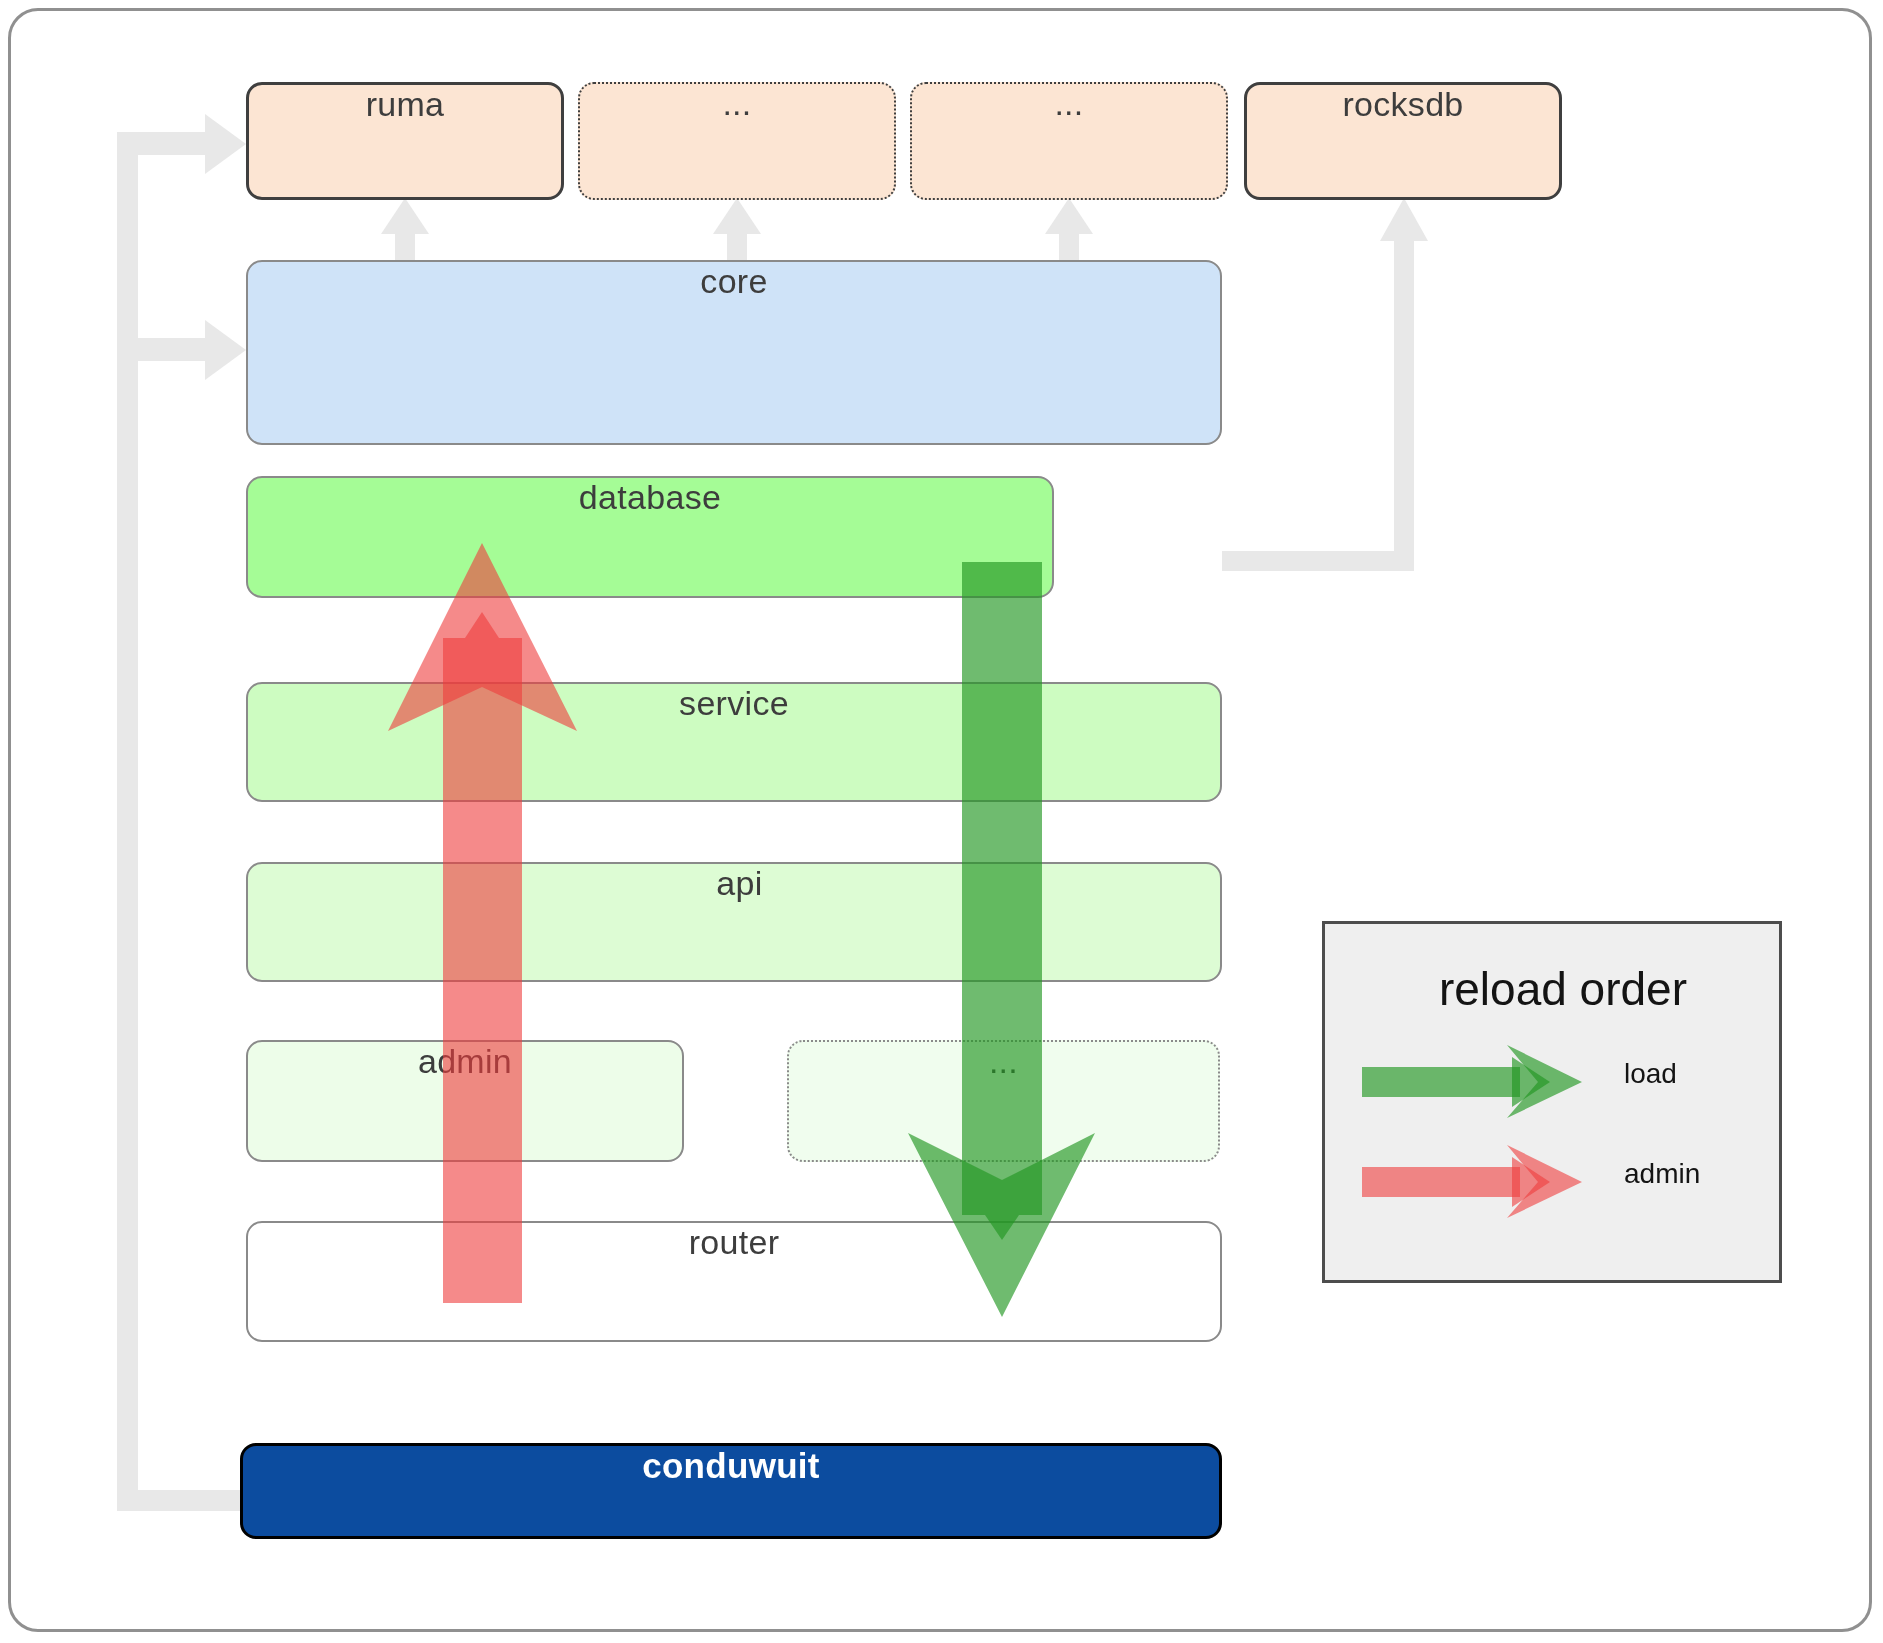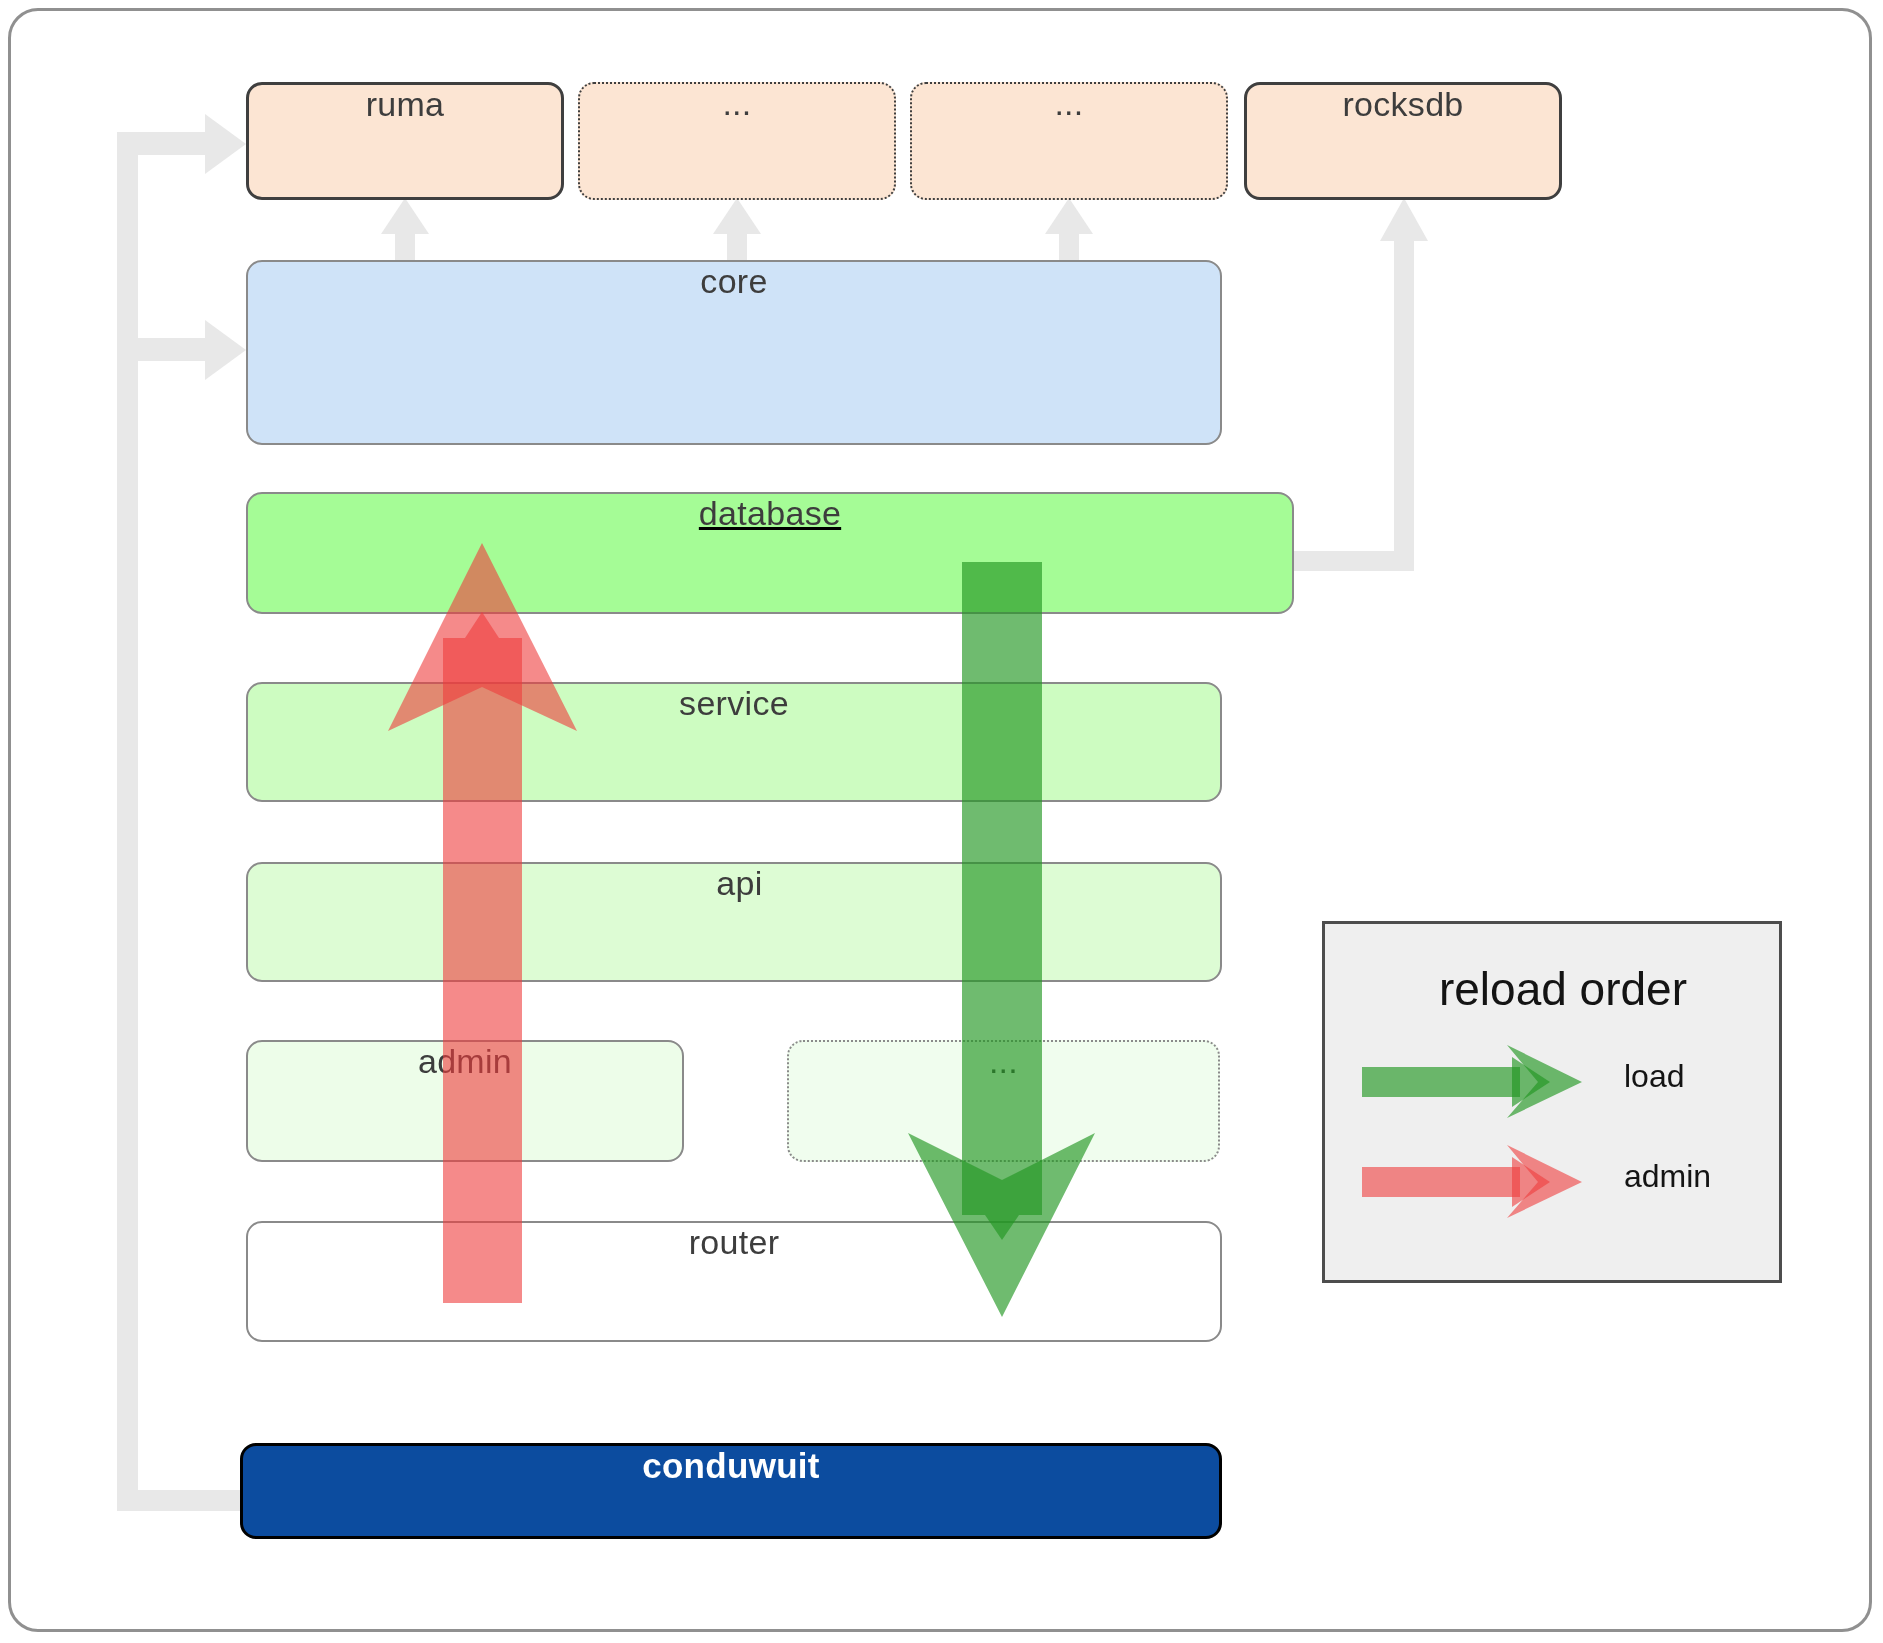--- a/index.html
+++ b/index.html
@@ -14,21 +14,21 @@
   .node{position:absolute;box-sizing:border-box;display:flex;justify-content:center;
         border:2px solid #8a8a8a;border-radius:16px;z-index:2;}
   .node.solid-dark{border-width:3px;border-style:solid;}
   .node.dotted{border-style:dotted;}
   .lbl{font-size:34px;color:#3d3d3d;letter-spacing:.3px;}
   .node-conduwuit .lbl{color:#ffffff;font-weight:bold;font-size:35px;}
   .legend-box{position:absolute;left:1322px;top:921px;width:460px;height:362px;box-sizing:border-box;
               border:3px solid #4d4d4d;z-index:2;}
   .legend-title{position:absolute;left:1322px;top:962px;width:482px;text-align:center;
                 font-size:46px;color:#141414;z-index:2;}
-  .legend-item{position:absolute;font-size:32px;color:#141414;z-index:2;}
+  .legend-item{position:absolute;font-size:28px;color:#141414;z-index:2;}
   .legend-item.load{left:1624px;top:1058px;}
   .legend-item.unload{left:1624px;top:1158px;}
 </style>
 </head>
 <body>
 
 <div class="canvas">
 
   <div class="frame"></div>
 
@@ -62,21 +62,21 @@
     <span class="lbl">...</span>
   </div>
   <div class="node" style="left: 246px; top: 260px; width: 976px; height: 185px; background: rgb(207, 227, 248); border-color: rgb(138, 138, 138);">
     <span class="lbl">core</span>
   </div>
 
   <div class="node solid-dark" style="left: 1244px; top: 82px; width: 318px; height: 118px; background: rgb(252, 229, 211); border-color: rgb(63, 63, 63);">
     <span class="lbl">rocksdb</span>
   </div>
 
-  <div class="node" style="left: 246px; top: 492px; width: 1048px; height: 122px; background: rgb(165, 252, 150); border-color: rgb(138, 138, 138); text-decoration: underline;">
+  <div class="node" style="left: 246px; top: 476px; width: 808px; height: 122px; background: rgb(165, 252, 150); border-color: rgb(138, 138, 138);">
     <span class="lbl">database</span>
   </div>
 
   <div class="node" style="left: 246px; top: 682px; width: 976px; height: 120px; background: rgb(205, 252, 193); border-color: rgb(138, 138, 138);">
     <span class="lbl">service</span>
   </div>
 
   <div class="node" style="left: 246px; top: 862px; width: 976px; height: 120px; background: rgb(221, 252, 212); border-color: rgb(138, 138, 138); padding-left: 11px;">
     <span class="lbl">api</span>
   </div>

